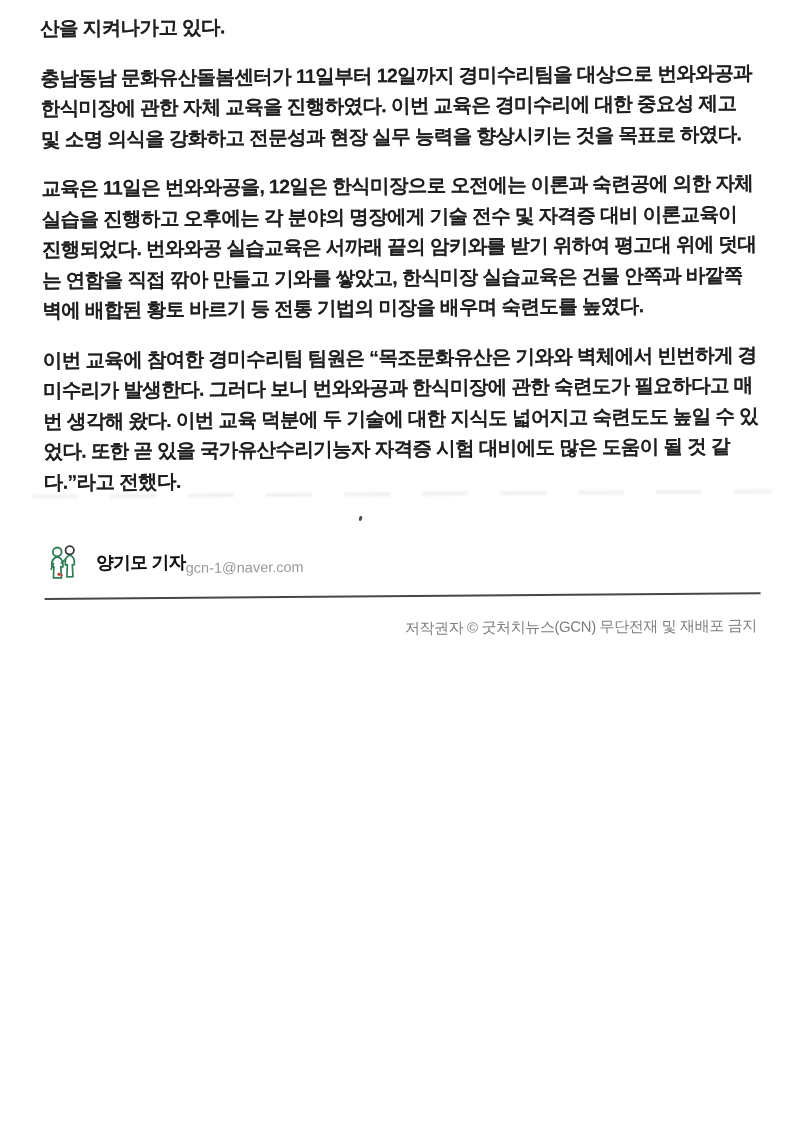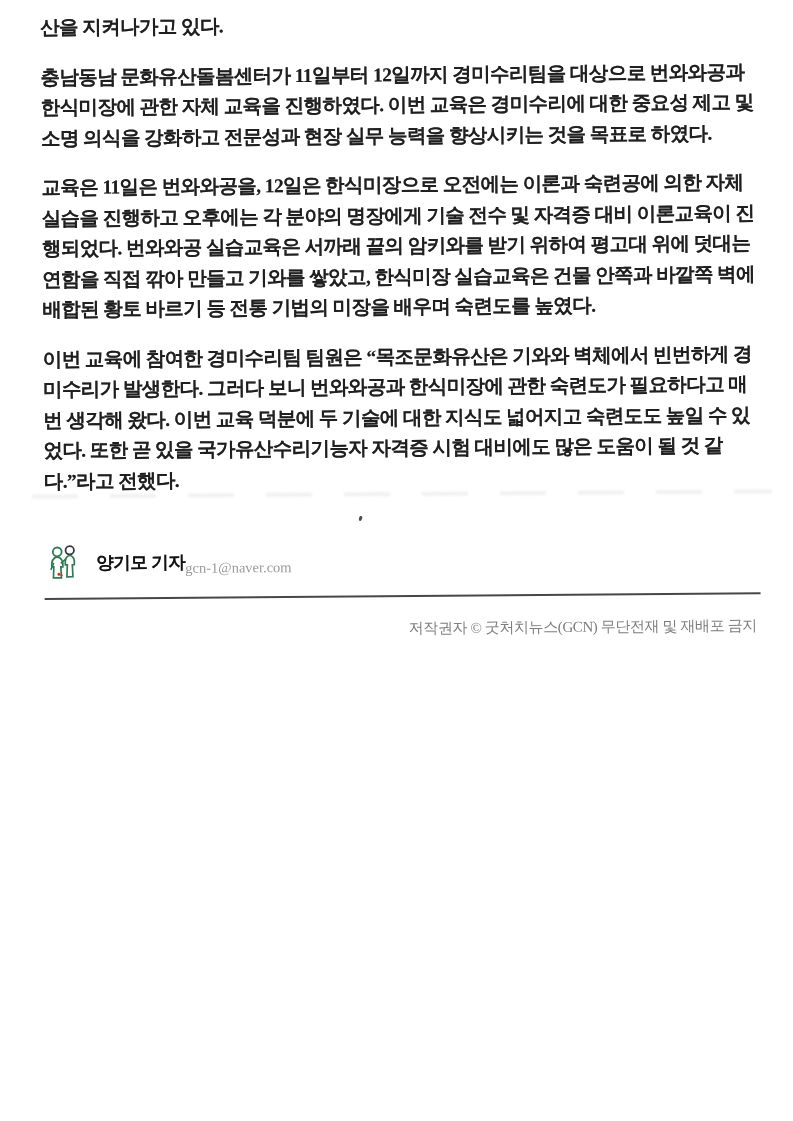--- a/index.html
+++ b/index.html
@@ -6,21 +6,21 @@
     margin: 0;
     padding: 0;
     background: #ffffff;
   }
   .page {
     position: relative;
     width: 793px;
     height: 794px;
     background: #ffffff;
     overflow: hidden;
-    font-family: Liberation Serif, serif;
+    font-family: Liberation Sans, sans-serif;
   }
   
   .doc {
     position: absolute;
     left: 40px;
     top: 13px;
     width: 716px;
     transform: rotate(-0.45deg);
     transform-origin: 0 0;
   }

